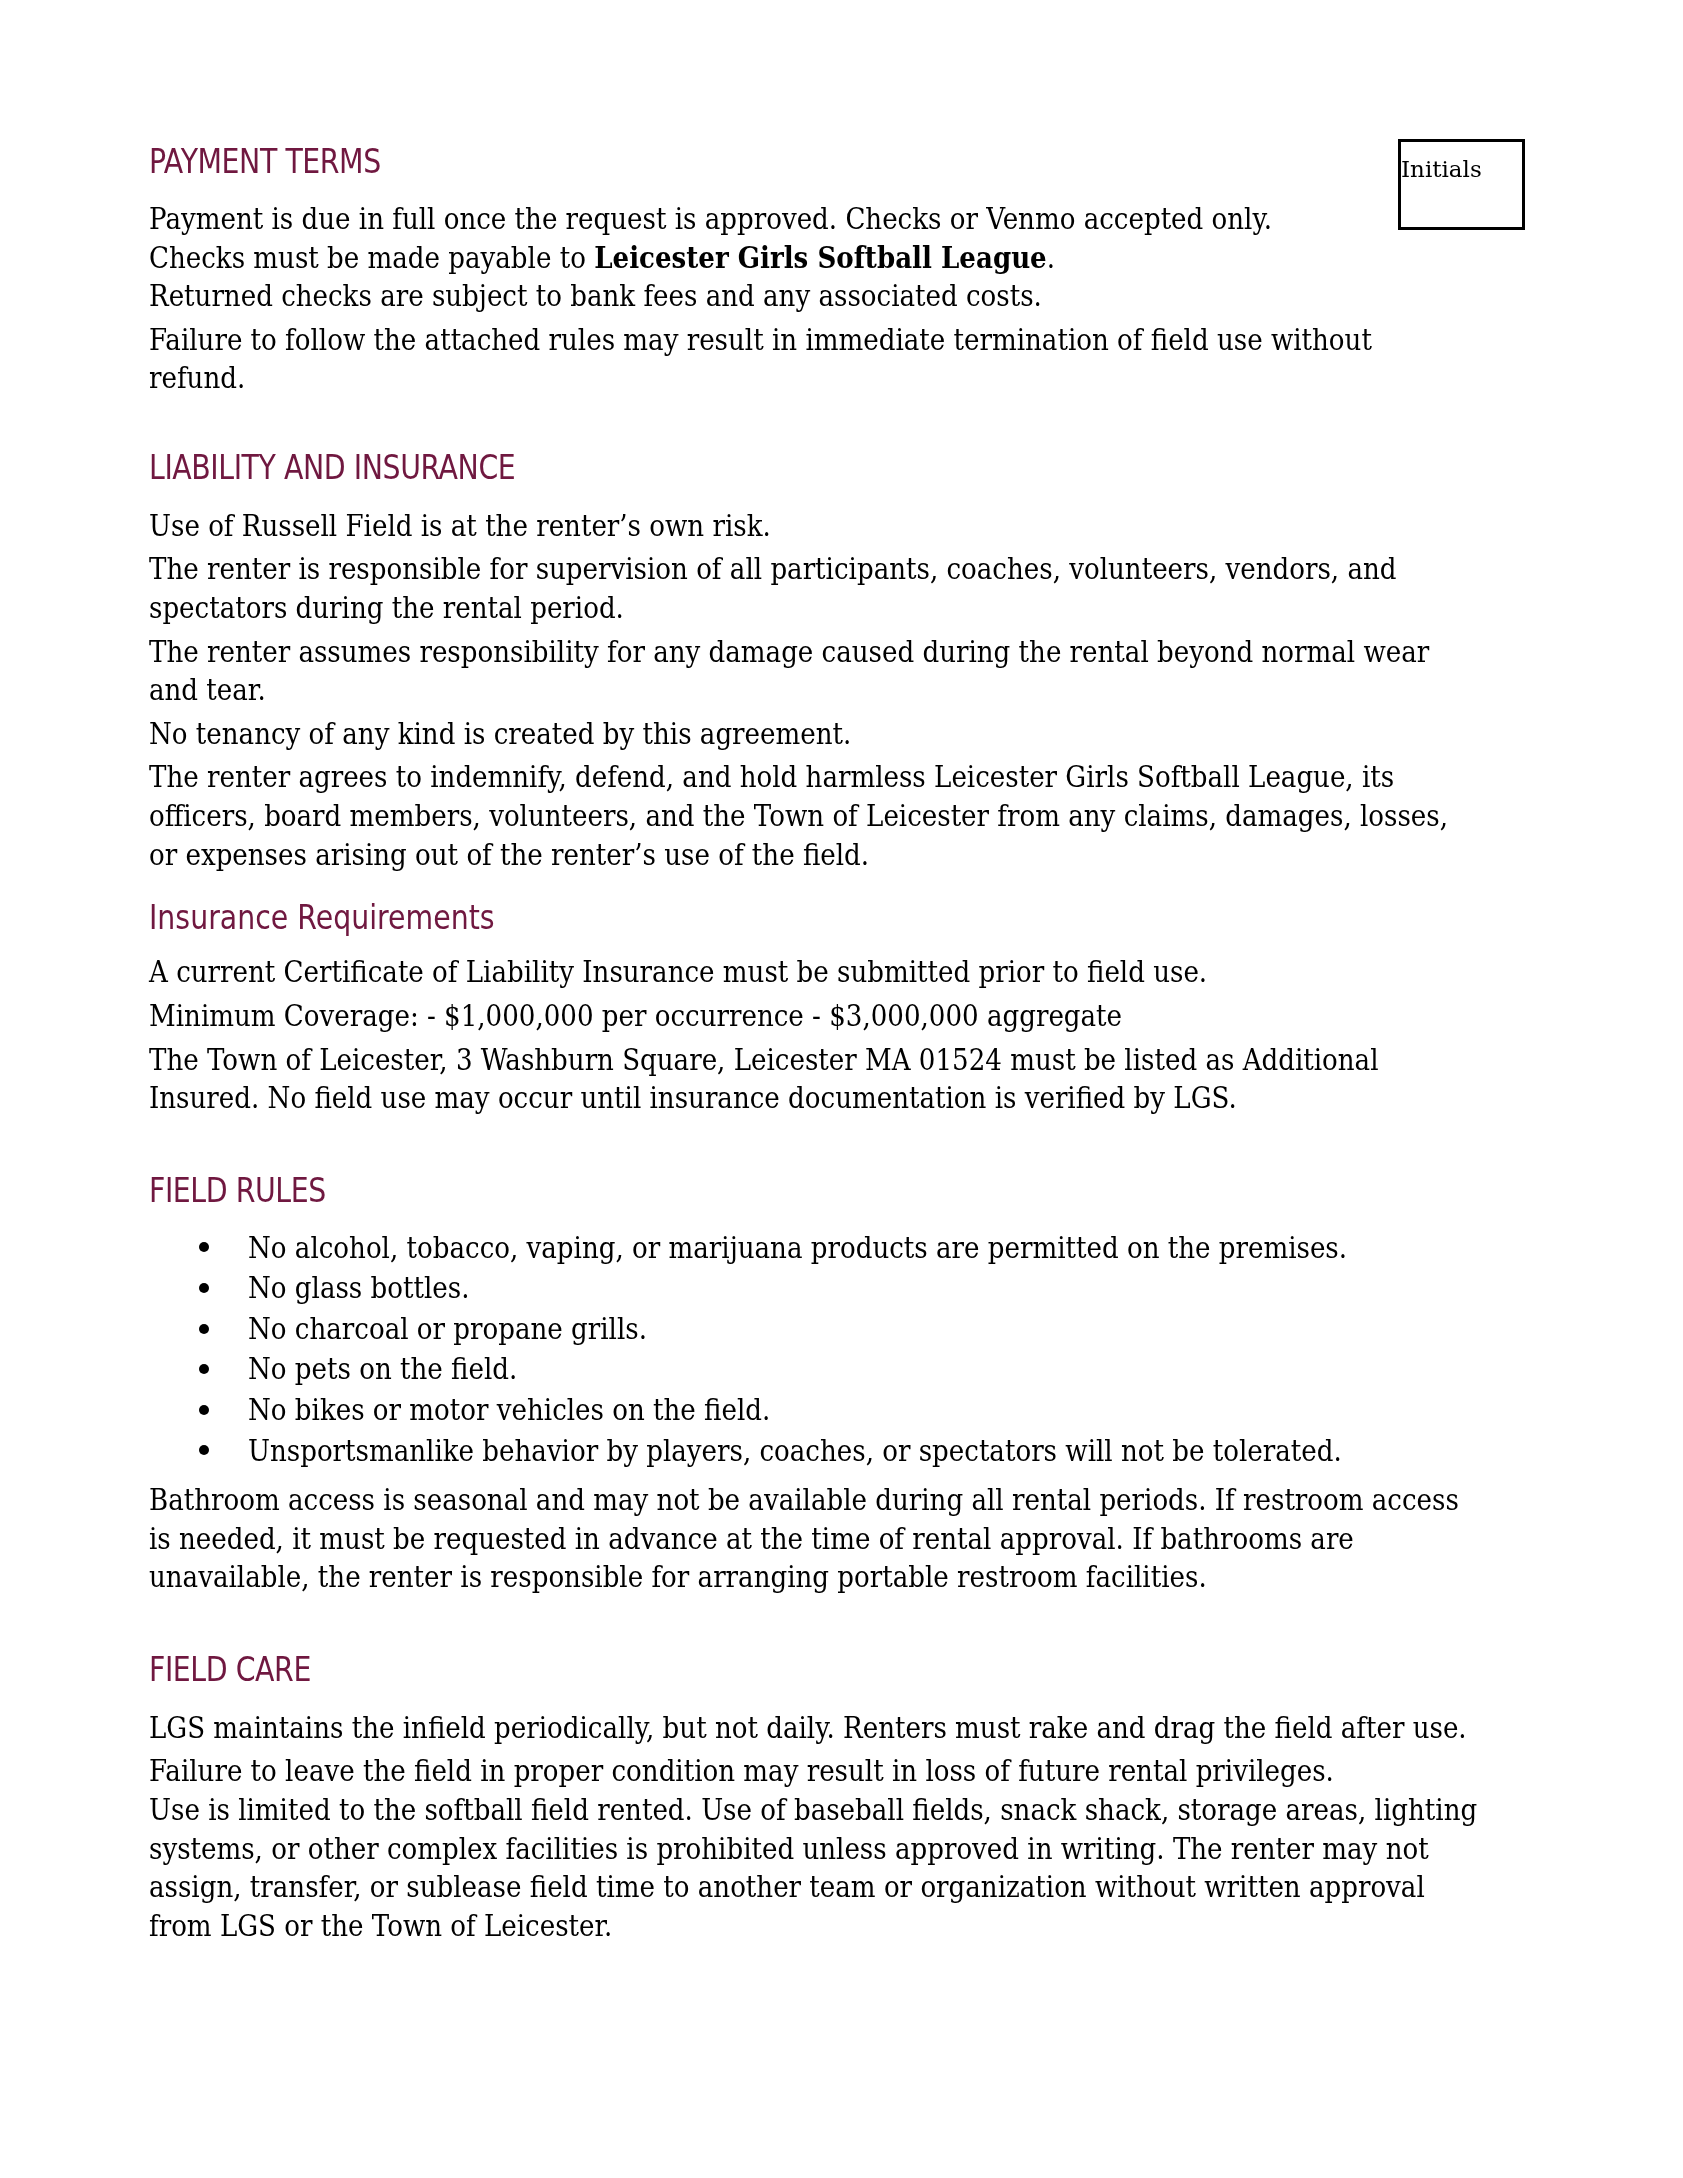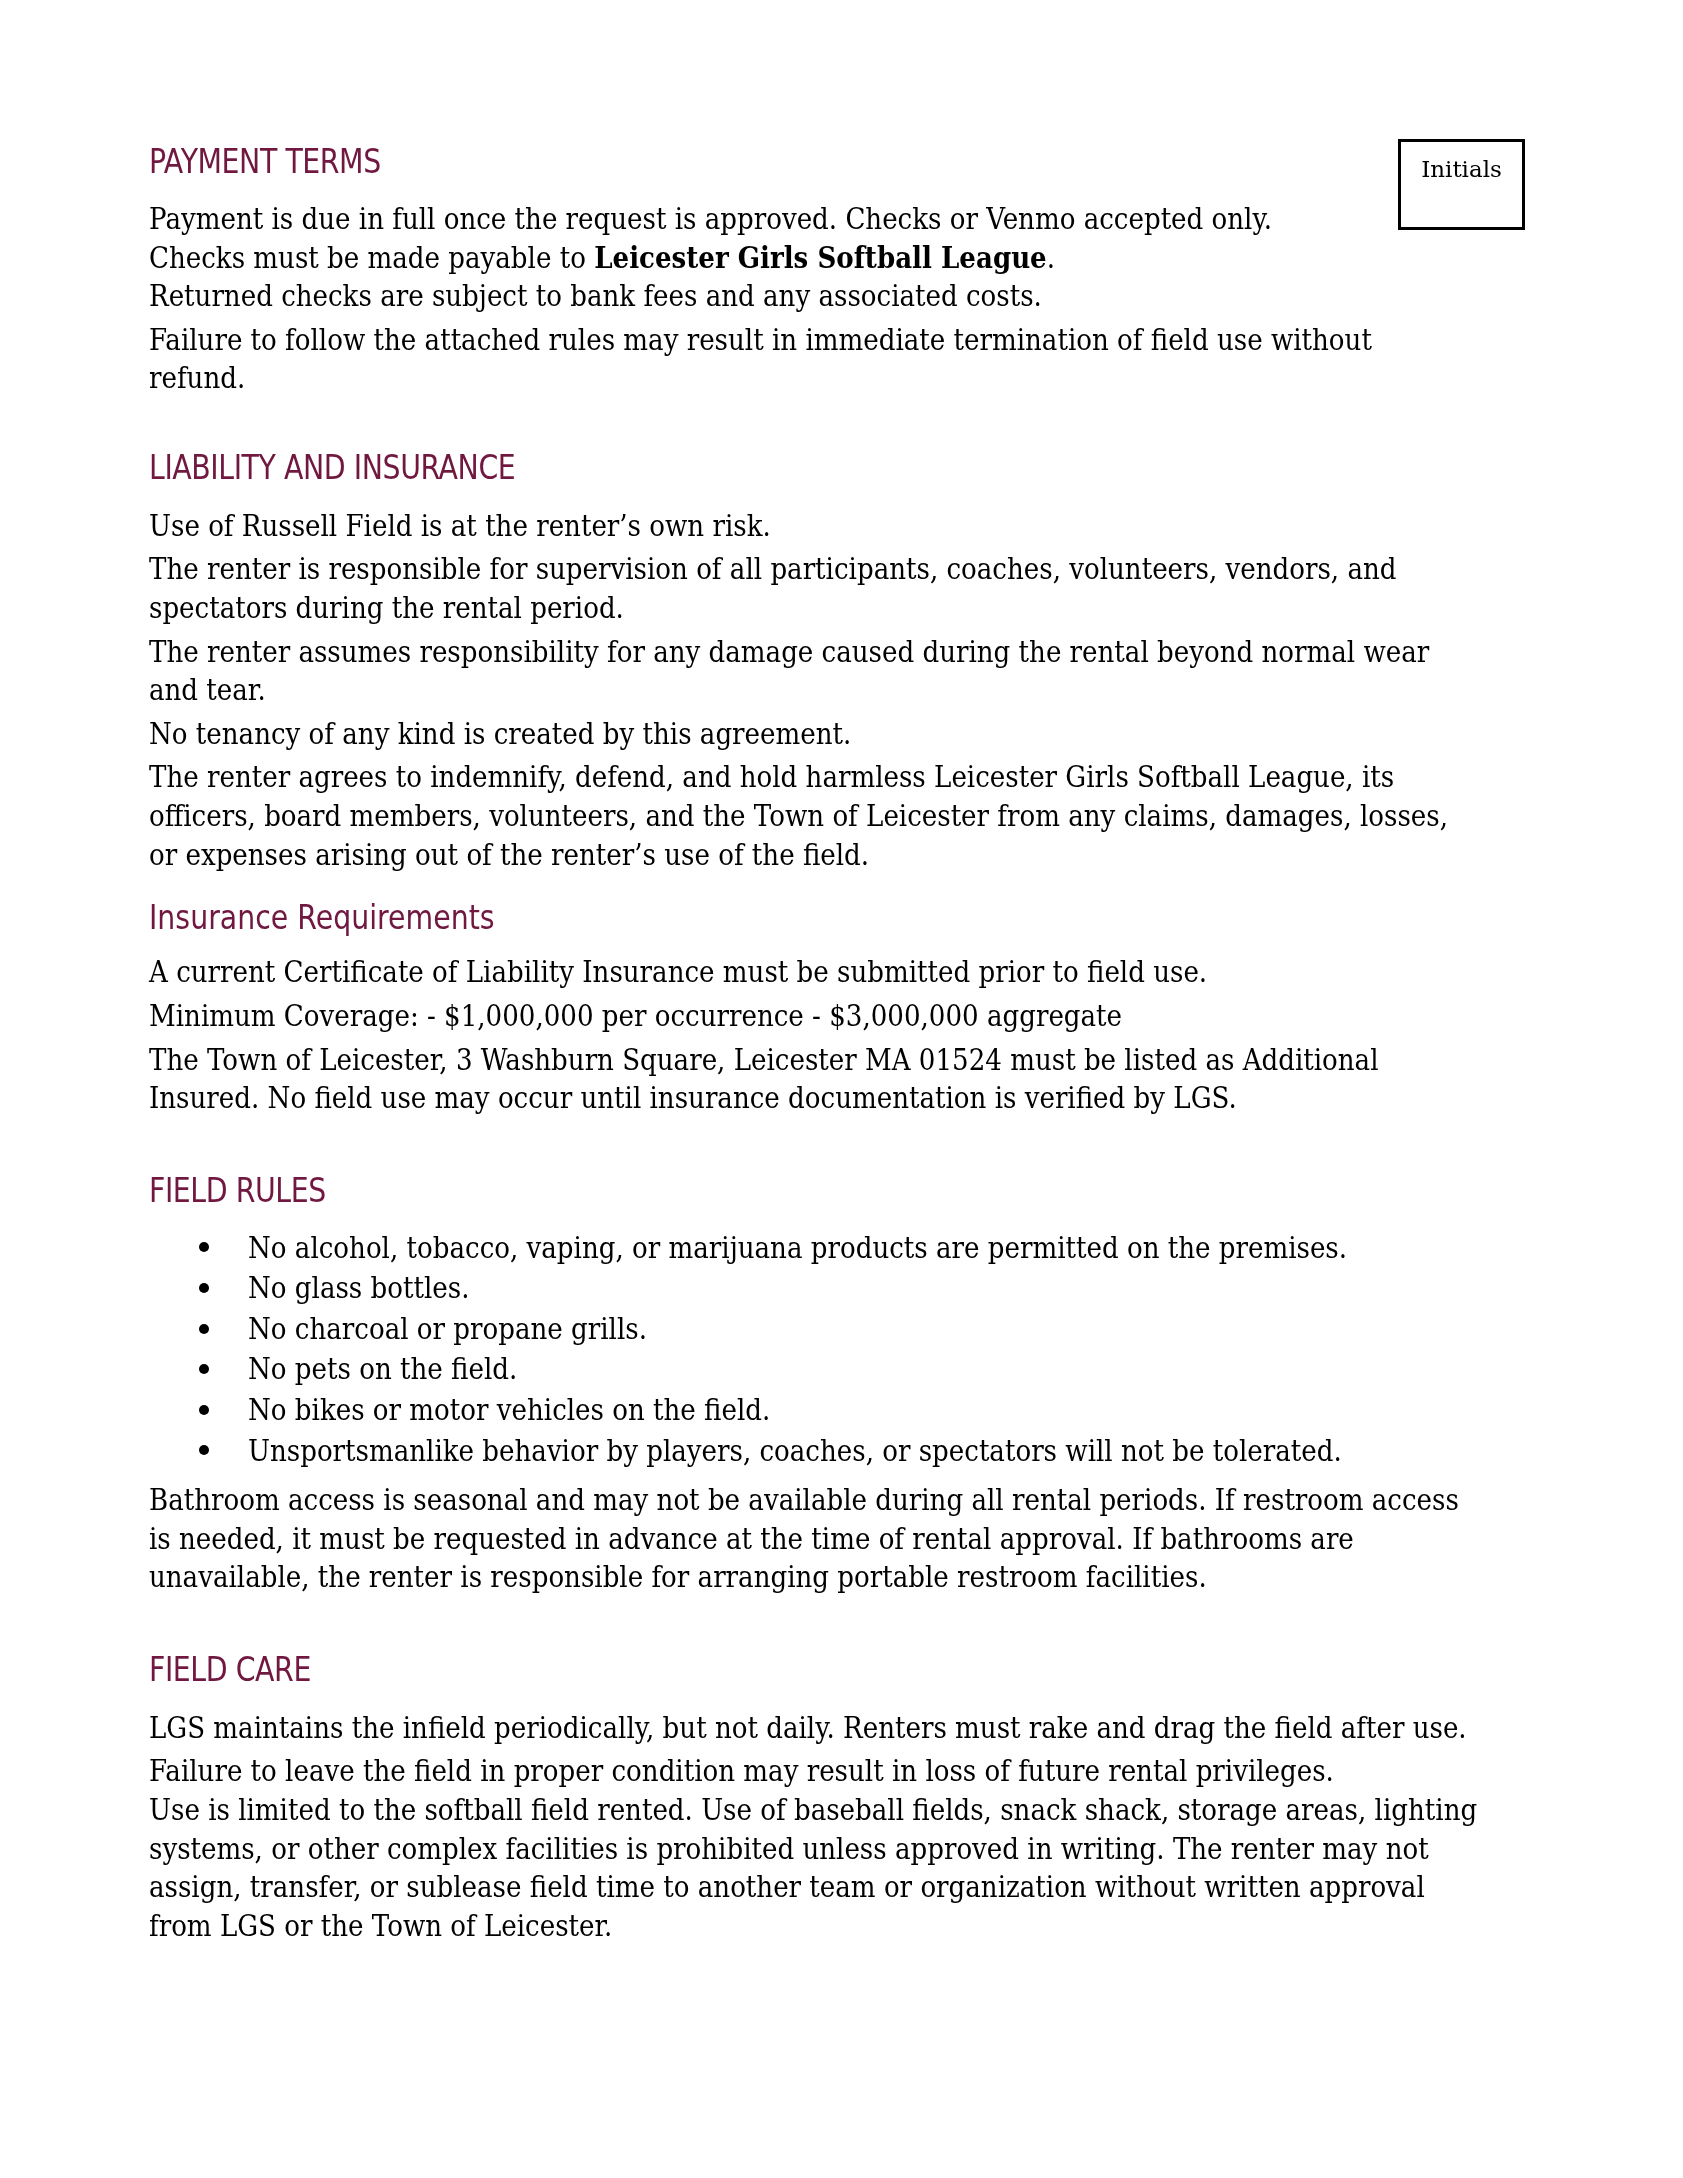--- a/index.html
+++ b/index.html
@@ -34,21 +34,21 @@
   .bullet-text {
     position: absolute; left: 99px; white-space: nowrap;
     font-size: 29px; line-height: 40px;
     transform: scaleX(0.90); transform-origin: left top;
   }
   .initials-box {
     position: absolute; left: 1398px; top: 139px; width: 127px; height: 91px;
     border: 3px solid #000; box-sizing: border-box;
   }
   .initials-label {
-    position: absolute; left: 0; right: 0; top: 14px; text-align: center;
+    position: absolute; left: 0; right: 0; top: 14px; 
     font-family: "DejaVu Serif", "Liberation Serif", serif; font-size: 23px;
   }
 </style>
 </head>
 <body>
 
 <div class="initials-box">
   <div class="initials-label">Initials</div>
 </div>
 

